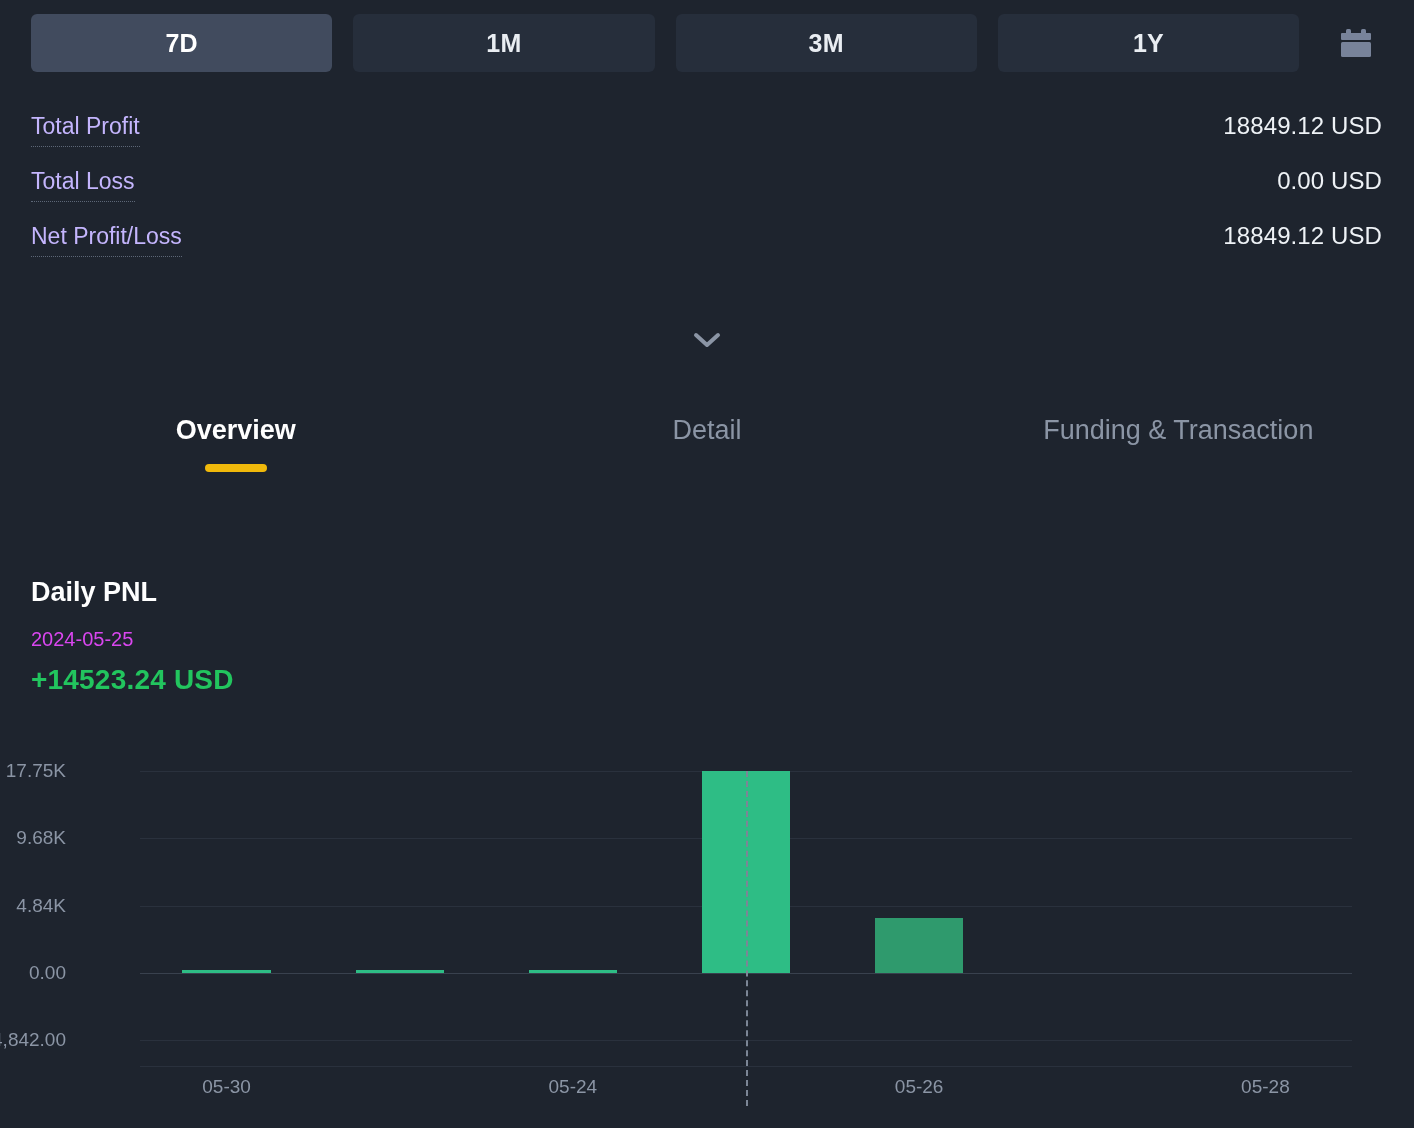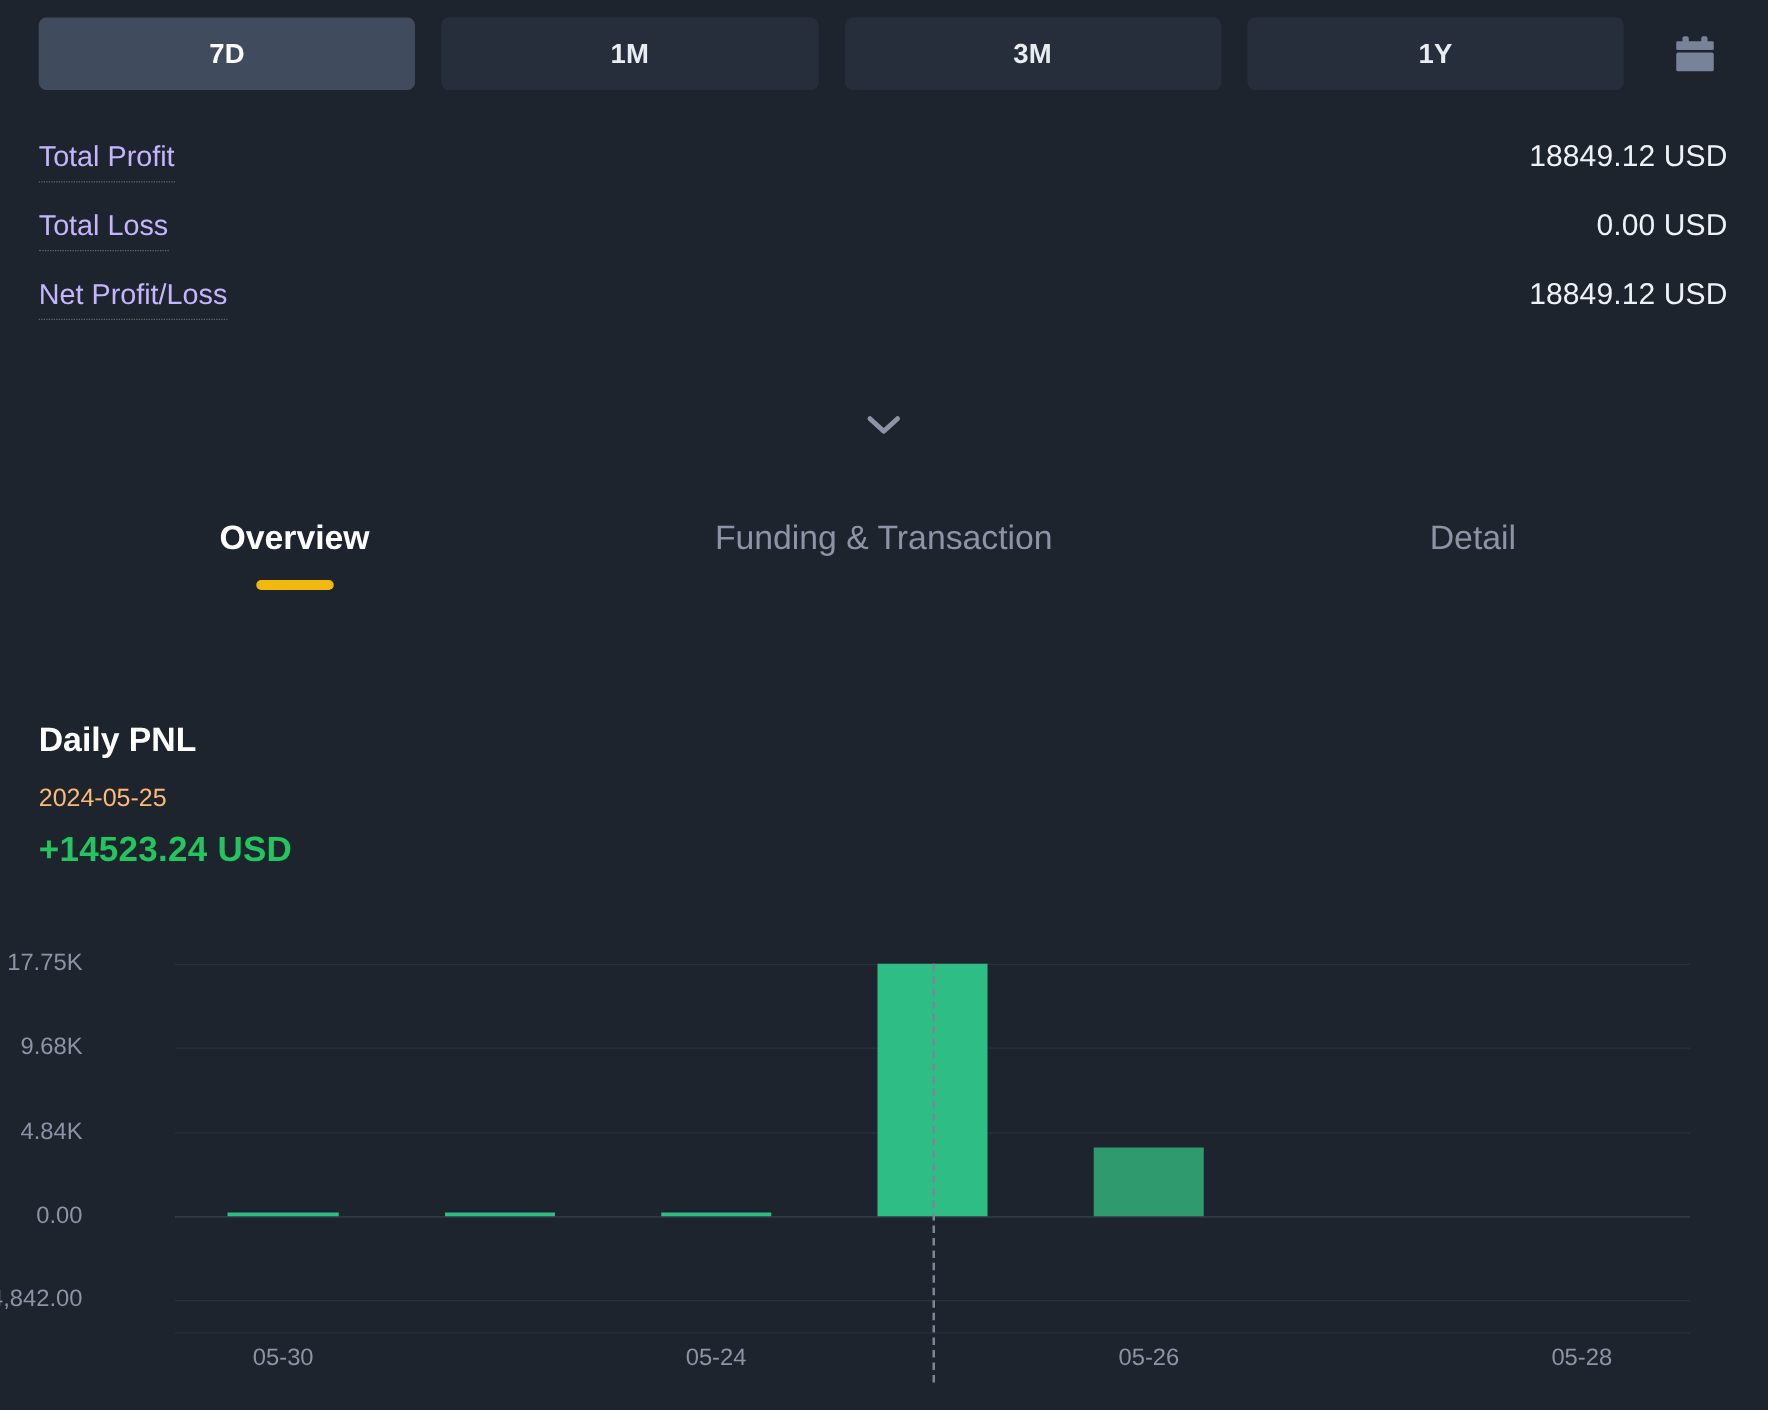--- a/index.html
+++ b/index.html
@@ -18,21 +18,21 @@
     display: flex; align-items: center;
     padding: 0 30px 0 31px;
     gap: 21px;
   }
   .range-btn {
     flex: 1 1 0;
     height: 58px;
     border-radius: 6px;
     background: #262e3b;
     color: #e9edf2;
-    font-size: 22px;
+    font-size: 25px;
     font-weight: 700;
     display: flex; align-items: center; justify-content: center;
     cursor: pointer;
     border: none;
     letter-spacing: .2px;
   }
   .range-btn.active {
     background: #414b5e;
     color: #ffffff;
   }
@@ -103,21 +103,21 @@
   }
   .tab.active .tab-underline { background: #f0b90b; }
 
   
   .pnl-head { position: absolute; left: 31px; top: 576px; }
   .pnl-title {
     font-size: 27px; font-weight: 700; color: #ffffff; line-height: 1.25;
   }
   .pnl-date {
     margin-top: 18px;
-    font-size: 20px; color: #fdba74;
+    font-size: 20px; color: #d946ef;
   }
   .pnl-amount {
     margin-top: 13px;
     font-size: 28px; font-weight: 700; color: #22c55e;
     letter-spacing: .2px;
     text-align: right;
   }
 
   
   .chart {
@@ -203,25 +203,25 @@
       <path d="M4 5 L15 15 L26 5" fill="none" stroke="#8b95a5" stroke-width="4" stroke-linecap="round" stroke-linejoin="round"></path>
     </svg>
   </div>
 
   <div class="tabs">
     <div class="tab active">
       <span class="tab-label">Overview</span>
       <span class="tab-underline"></span>
     </div>
     <div class="tab">
+      <span class="tab-label">Detail</span>
+      <span class="tab-underline"></span>
+    </div>
+    <div class="tab">
       <span class="tab-label">Funding &amp; Transaction</span>
-      <span class="tab-underline"></span>
-    </div>
-    <div class="tab">
-      <span class="tab-label">Detail</span>
       <span class="tab-underline"></span>
     </div>
   </div>
 
   <div class="pnl-head">
     <div class="pnl-title">Daily PNL</div>
     <div class="pnl-date">2024-05-25</div>
     <div class="pnl-amount">+14523.24 USD</div>
   </div>
 

